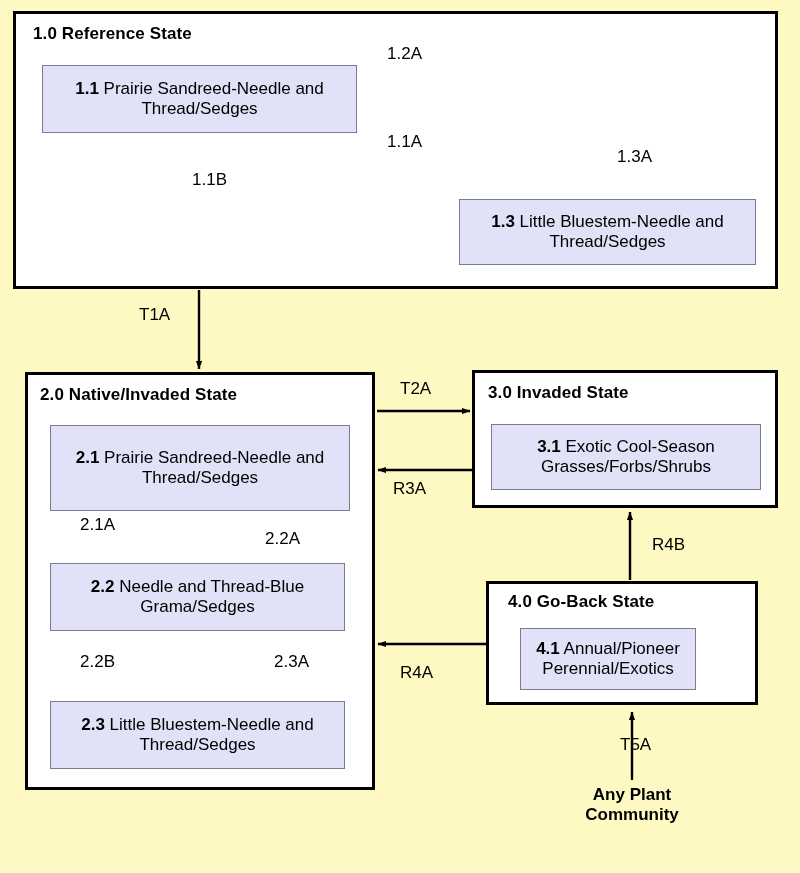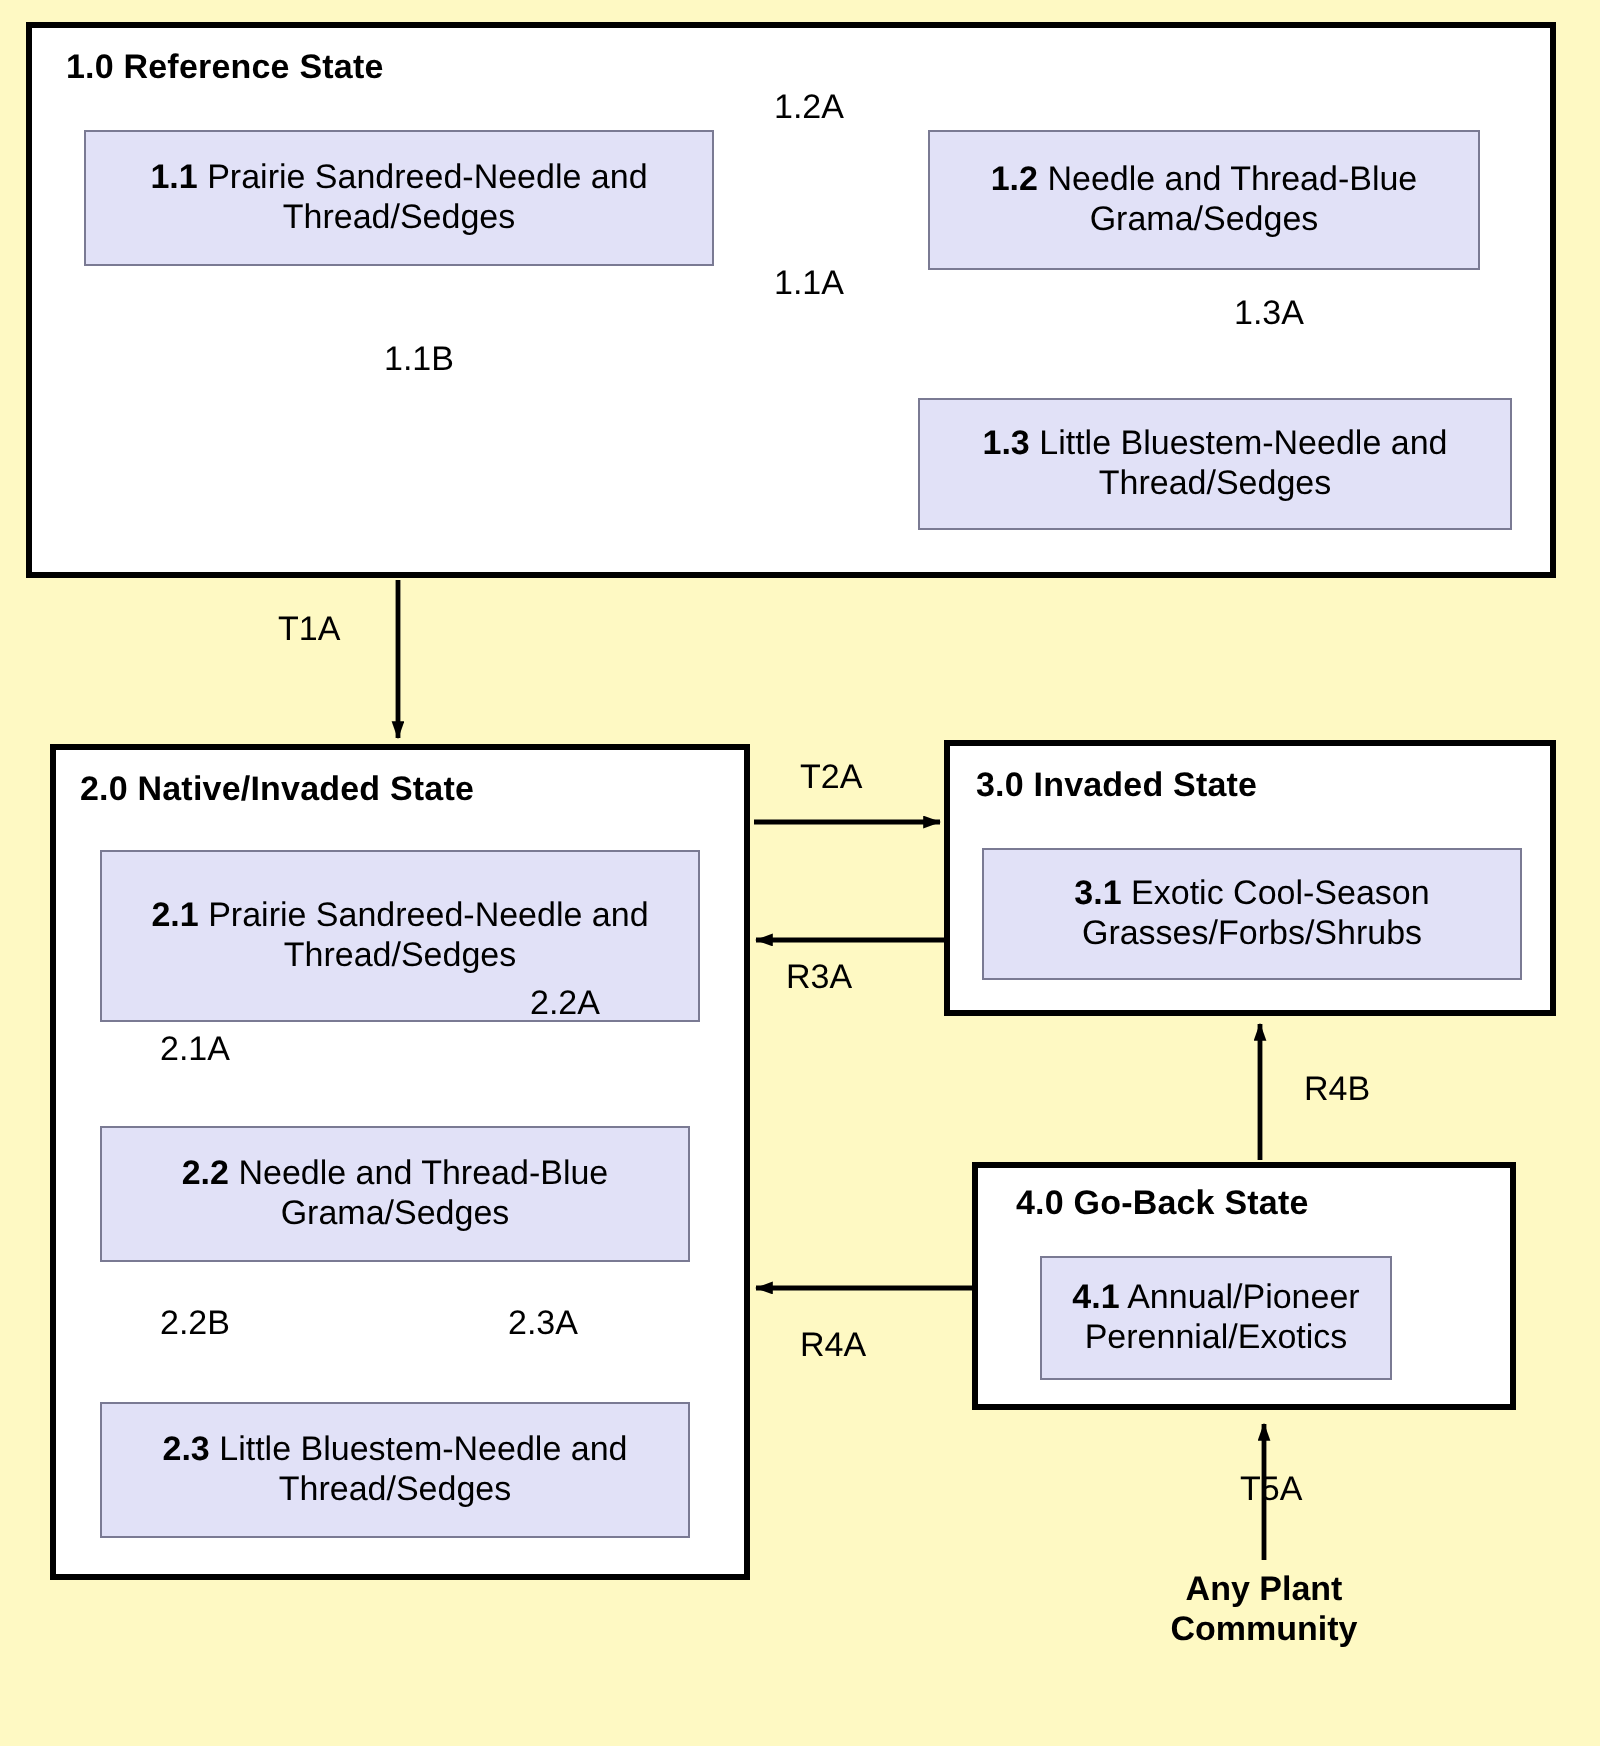--- a/index.html
+++ b/index.html
@@ -121,23 +121,20 @@
     </g>
   </svg>
 
   <div class="state-box" style="left:13px; top:11px; width:765px; height:278px;"></div>
   <div class="state-title" style="left:33px; top:24px;">1.0 Reference State</div>
 
   <div class="comm-box" style="left:42px; top:65px; width:315px; height:68px;">
     <span><span class="num">1.1</span><span> Prairie Sandreed-Needle and Thread/Sedges</span></span>
   </div>
 
-  <div class="comm-box" style="left:464px; top:65px; width:276px; height:70px;">
-    <span><span class="num">1.2</span><span> Needle and Thread-Blue Grama/Sedges</span></span>
-  </div>
 
   <div class="comm-box" style="left:459px; top:199px; width:297px; height:66px;">
     <span><span class="num">1.3</span><span> Little Bluestem-Needle and Thread/Sedges</span></span>
   </div>
 
   <div class="arrow-label" style="left:387px; top:44px;">1.2A</div>
   <div class="arrow-label" style="left:387px; top:132px;">1.1A</div>
   <div class="arrow-label" style="left:192px; top:170px;">1.1B</div>
   <div class="arrow-label" style="left:617px; top:147px;">1.3A</div>
 
@@ -152,23 +149,23 @@
 
   <div class="comm-box" style="left:50px; top:563px; width:295px; height:68px;">
     <span><span class="num">2.2</span><span> Needle and Thread-Blue Grama/Sedges</span></span>
   </div>
 
   <div class="comm-box" style="left:50px; top:701px; width:295px; height:68px;">
     <span><span class="num">2.3</span><span> Little Bluestem-Needle and Thread/Sedges</span></span>
   </div>
 
   <div class="arrow-label" style="left:80px; top:515px;">2.1A</div>
-  <div class="arrow-label" style="left:265px; top:492px;">2.2A</div>
+  <div class="arrow-label" style="left:265px; top:529px;">2.2A</div>
   <div class="arrow-label" style="left:80px; top:652px;">2.2B</div>
-  <div class="arrow-label" style="left:254px; top:652px;text-align:center;">2.3A</div>
+  <div class="arrow-label" style="left:274px; top:652px;text-align:center;">2.3A</div>
 
   <div class="state-box" style="left:472px; top:370px; width:306px; height:138px;"></div>
   <div class="state-title" style="left:488px; top:383px;">3.0 Invaded State</div>
 
   <div class="comm-box" style="left:491px; top:424px; width:270px; height:66px;">
     <span><span class="num">3.1</span><span> Exotic Cool-Season Grasses/Forbs/Shrubs</span></span>
   </div>
 
   <div class="arrow-label" style="left:400px; top:379px;">T2A</div>
   <div class="arrow-label" style="left:393px; top:479px;">R3A</div>

